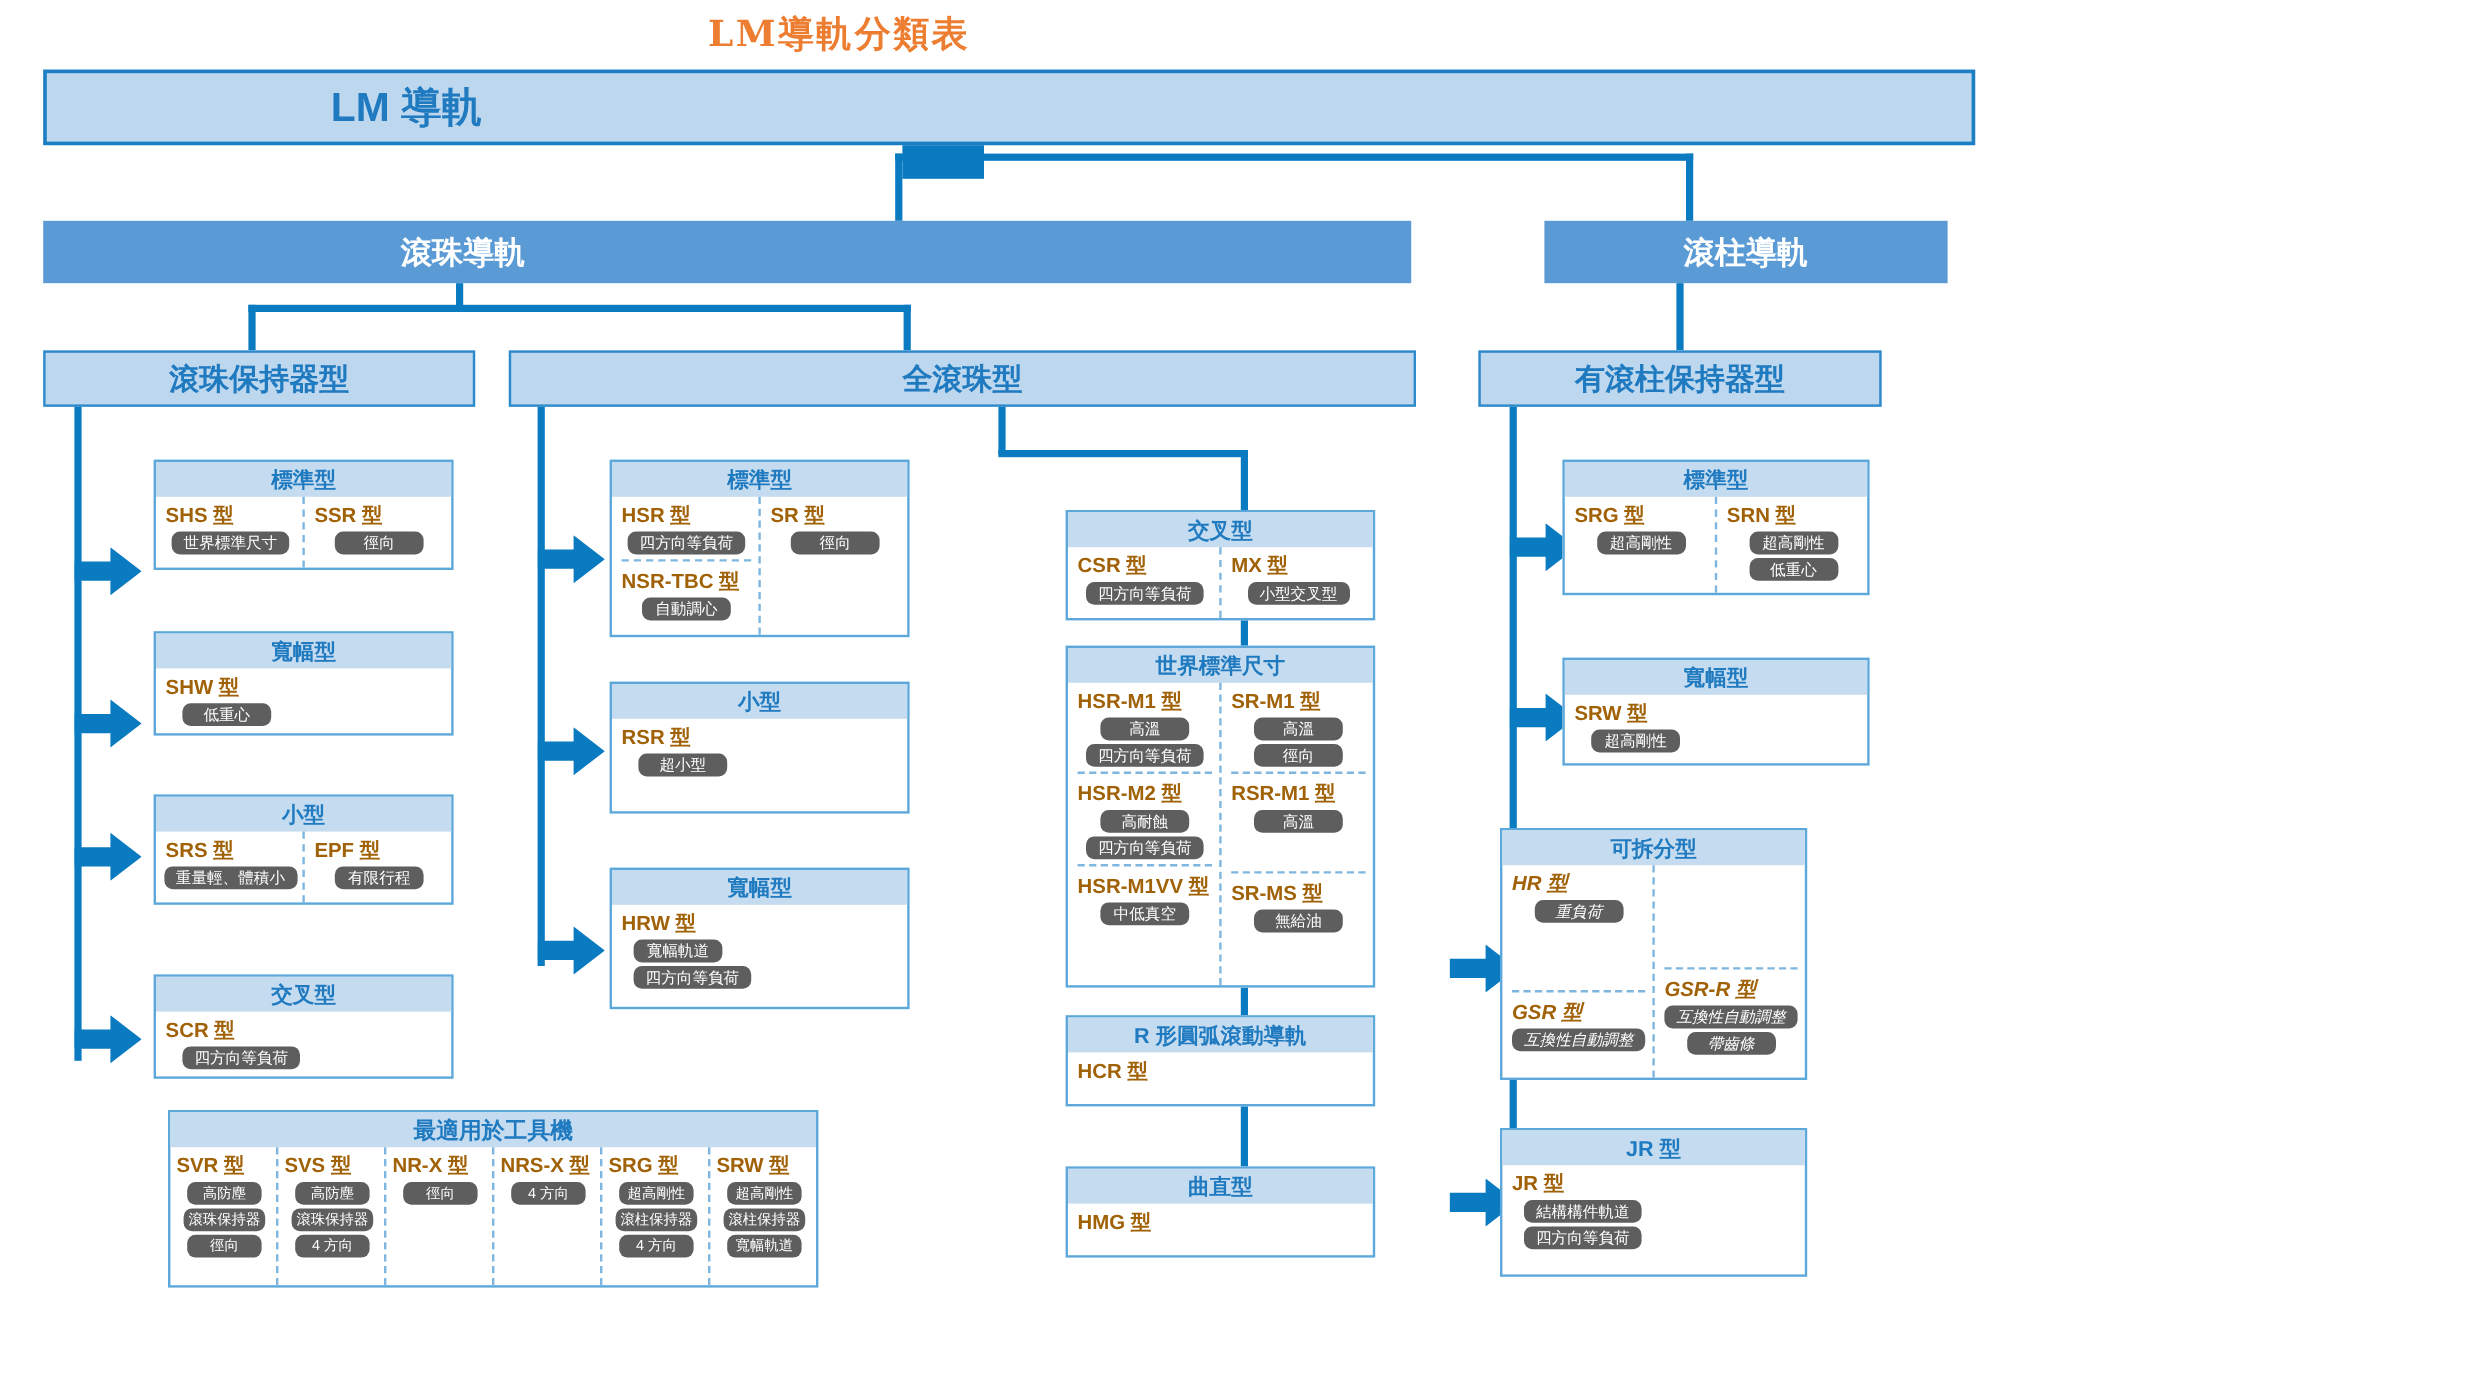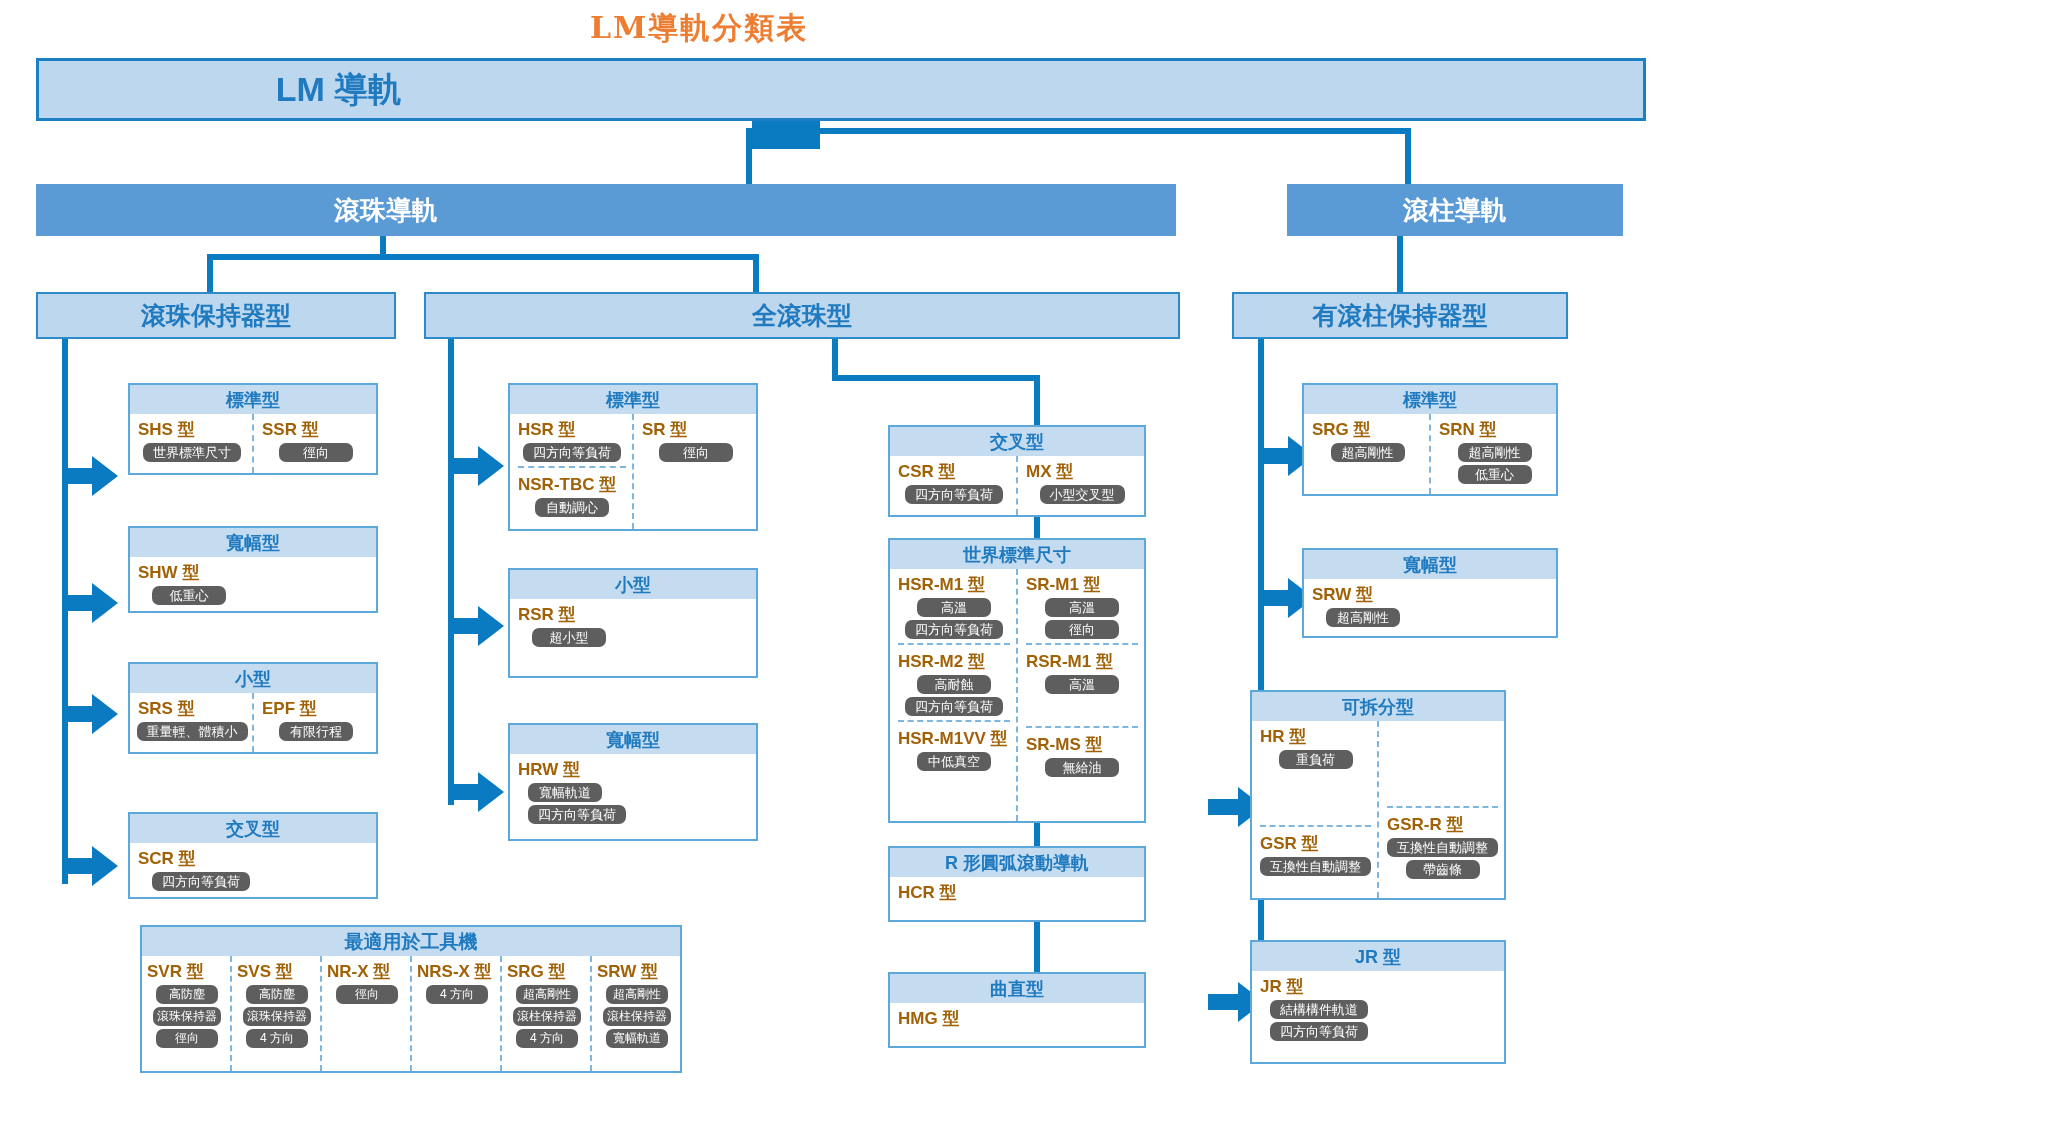--- a/index.html
+++ b/index.html
@@ -464,21 +464,21 @@
           <div class="tags" style="align-items:flex-start;padding-left:14px;">
             <div class="tag">超高剛性</div>
           </div>
         </div>
       </div>
     </div>
   </div>
 
   <div class="card" style="left:1250px;top:690px;width:256px;height:210px;">
     <div class="card-hd">可拆分型</div>
-    <div class="card-body" style="height:177px;">
+    <div class="card-body" style="height:177px;font-style:italic;">
       <div class="col">
         <div class="rowgrp" style="padding-bottom:56px;">
           <div class="modelname">HR 型</div>
           <div class="tags">
             <div class="tag">重負荷</div>
           </div>
         </div>
         <div class="rowgrp">
           <div class="modelname">GSR 型</div>
           <div class="tags">

